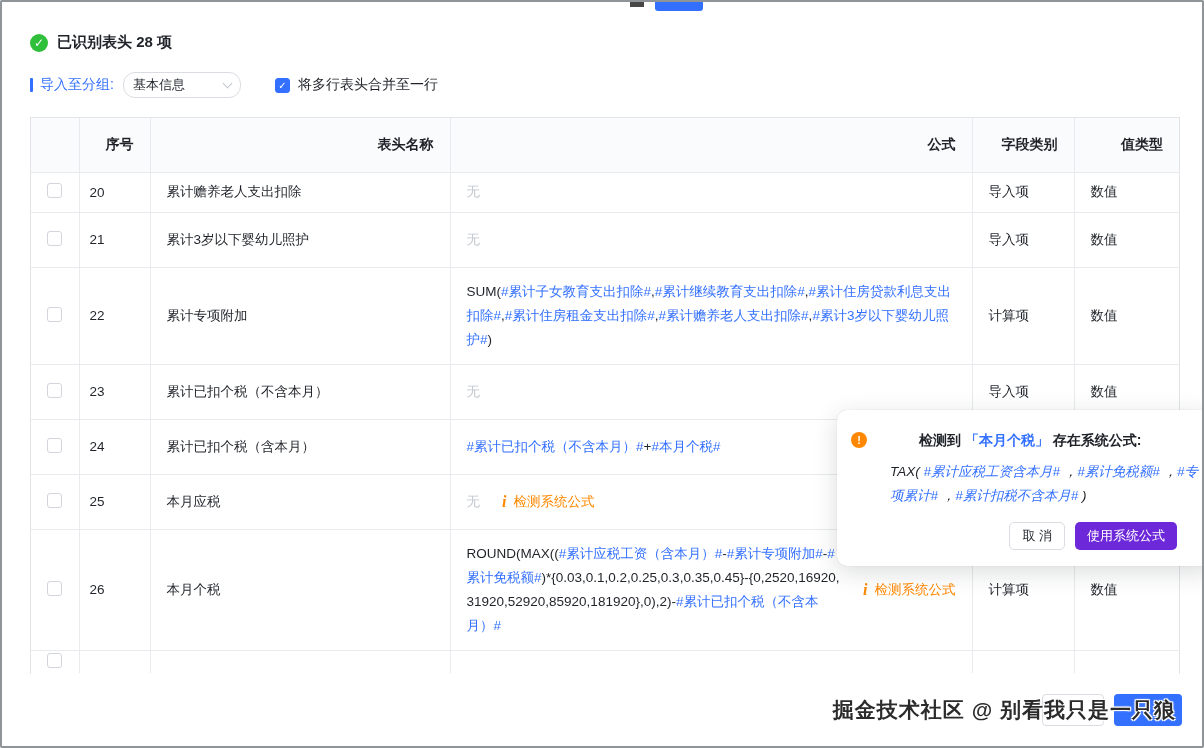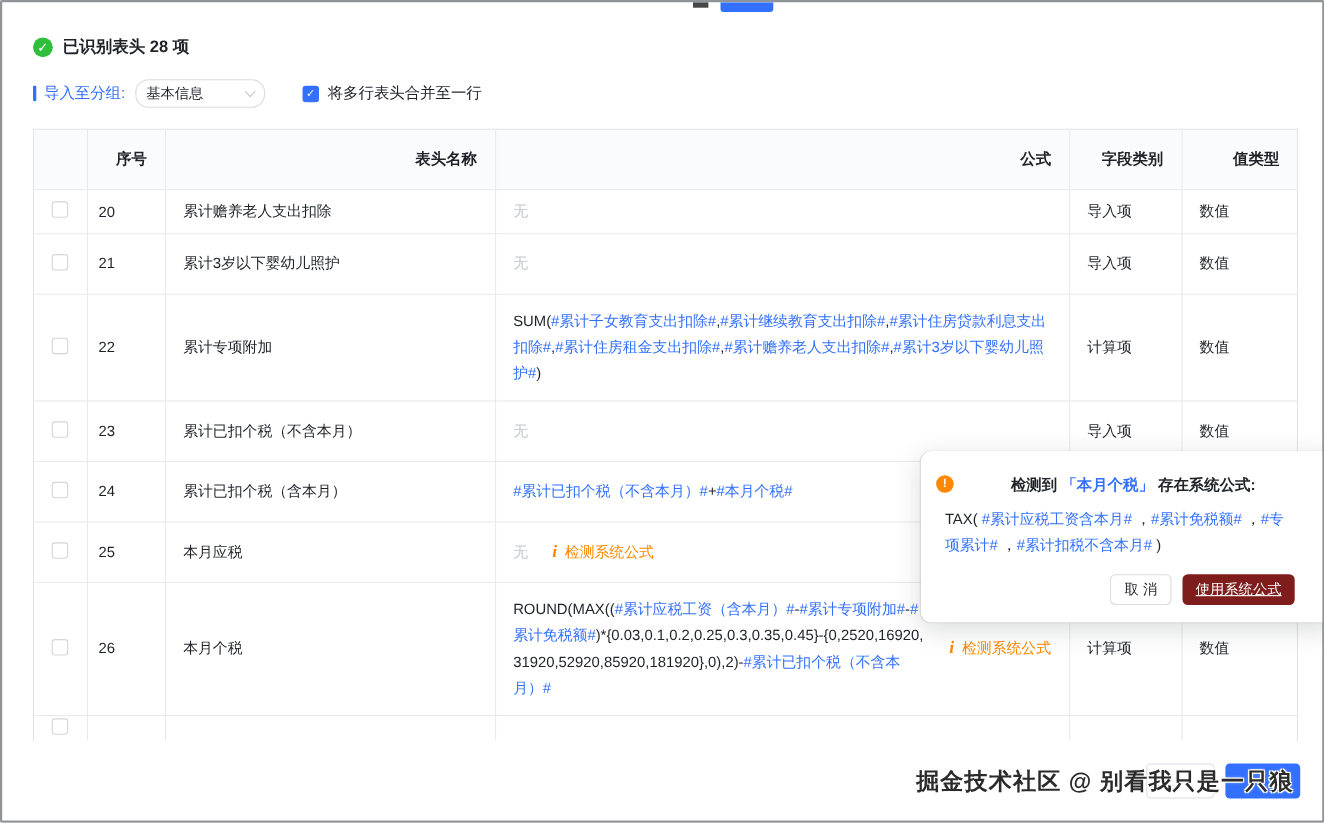--- a/index.html
+++ b/index.html
@@ -62,27 +62,27 @@
   
   .popup { position:absolute; left:835px; top:408px; width:378px; background:#fff;
     border-radius:10px; padding:20px 16px 16px 14px; z-index:10;
     box-shadow:0 6px 24px rgba(31,35,41,.16), 0 0 1px rgba(31,35,41,.2); }
   .popup-title { display:flex; gap:8px; align-items:flex-start; }
   .warn-icon { width:16px; height:16px; border-radius:50%; background:#ff8800; color:#fff;
     font-size:11px; font-weight:700; display:flex; align-items:center; justify-content:center;
     flex-shrink:0; margin-top:2px; }
   .popup-title-text { font-size:14px; font-weight:700; color:#1f2329; line-height:20px;margin-left:44px; }
   .popup-title-text .field { color:#3370ff; }
-  .popup-formula { margin:10px 0 0 8px; width:312px; font-size:13.5px; line-height:24px;
-    color:#1f2329; word-break:break-all; }
+  .popup-formula { margin:10px 0 0 39px; width:312px; font-size:13.5px; line-height:24px;
+    color:#1f2329; word-break:break-all;font-style:italic; }
   .popup-formula .ref { color:#3370ff; }
   .popup-actions { display:flex; justify-content:flex-end; gap:10px; margin-top:14px; padding-right:22px; }
   .btn { font-size:13px; height:28px; border-radius:5px; padding:0 12px; cursor:pointer; font-family:inherit; }
   .btn.ghost { background:#fff; border:1px solid #d9dce1; color:#1f2329; }
-  .btn.primary { background:#7f1d1d; border:none; color:#fff;text-decoration:underline; }
+  .btn.primary { background:#6d28d9; border:none; color:#fff; }
 
   
   .footer-btn { position:absolute; border-radius:4px; cursor:pointer; }
   .footer-btn.ghost { left:1040px; top:692px; width:62px; height:32px; background:#fff; border:1px solid #d9dce1; }
   .footer-btn.primary { left:1112px; top:692px; width:68px; height:32px; background:#3370ff; border:none; }
   .watermark { position:absolute; right:26px; top:694px; z-index:20; font-size:21px; font-weight:700;
     color:#2b2b2b; letter-spacing:1px;
     text-shadow:-1px -1px 0 #fff, 1px -1px 0 #fff, -1px 1px 0 #fff, 1px 1px 0 #fff, 0 0 3px #fff; }
 </style>
 </head>

